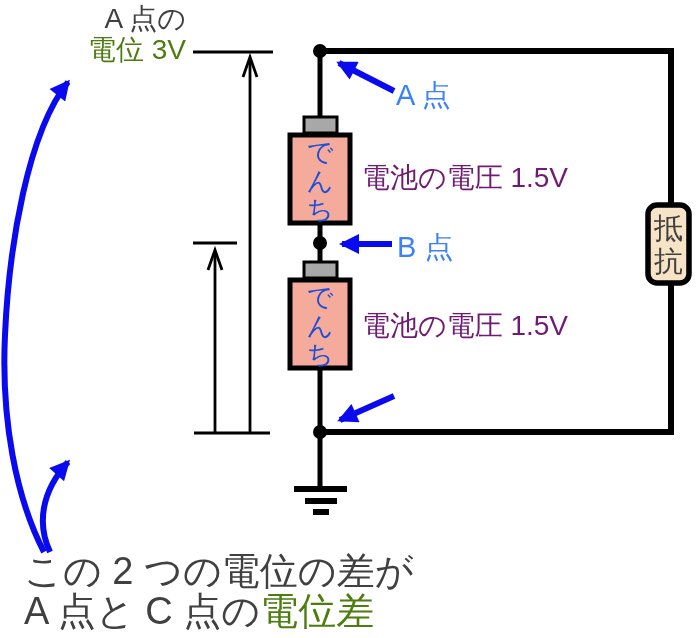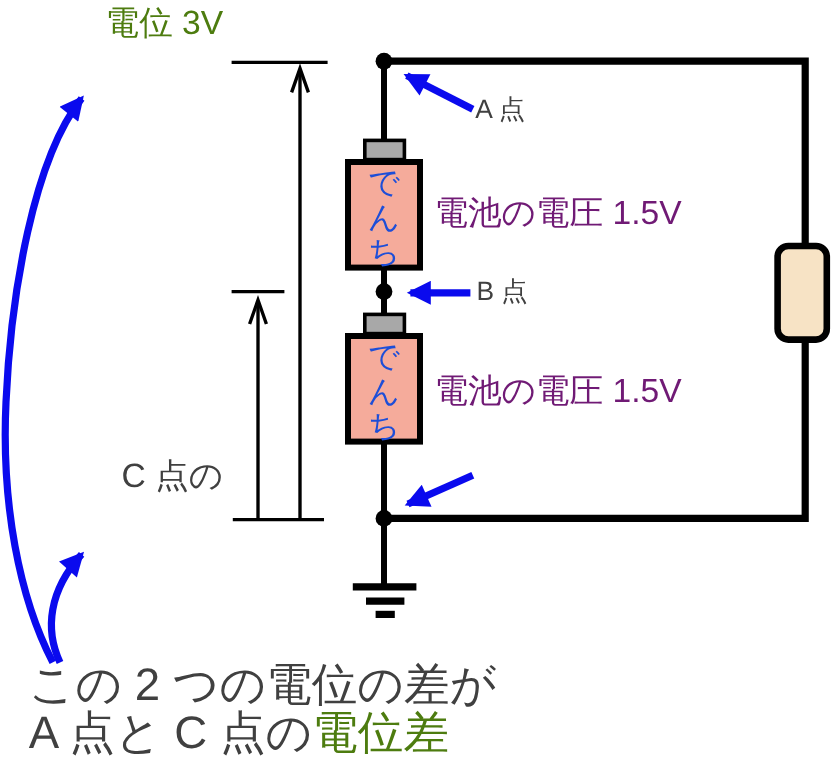--- a/index.html
+++ b/index.html
@@ -12,21 +12,21 @@
   .txt{position:absolute;white-space:nowrap;}
   .gray{color:#404040;}
   .red{color:#4d7c0f;}
   .pot{
     position:absolute;left:0;width:186px;text-align:right;
     font-size:28px;line-height:31px;
   }
   .pot-a{top:3px;}
   .pot-b{top:193px;}
   .pot-c{top:381px;}
-  .point-label{font-size:22px;color:#404040;}
+  .point-label{font-size:29px;color:#3b82f6;}
   .pl-a{left:396px;top:76px;}
   .pl-b{left:397px;top:228px;}
   .pl-c{left:397px;top:380px;}
   .volt{font-size:28px;color:#701a75;}
   .volt-1{left:362px;top:159px;}
   .volt-2{left:362px;top:307px;}
   .battery-label{
     position:absolute;width:36px;text-align:center;
     font-size:26px;line-height:28.5px;color:#1d4ed8;
     word-break:break-all;white-space:normal;
@@ -96,35 +96,36 @@
 
     <line x1="394" y1="91" x2="339" y2="63" stroke="#0a0aee" stroke-width="6" marker-end="url(#blueArrow)"></line>
     <line x1="392" y1="244" x2="342" y2="244" stroke="#0a0aee" stroke-width="6" marker-end="url(#blueArrow)"></line>
     <line x1="394" y1="396" x2="340" y2="420" stroke="#0a0aee" stroke-width="6" marker-end="url(#blueArrow)"></line>
 
     <path d="M 44 552 C 16 498, 1 420, 5 335 C 9 245, 28 132, 68 82" fill="none" stroke="#0a0aee" stroke-width="6" marker-end="url(#blueArrow)"></path>
     <path d="M 50 552 C 37 524, 41 492, 68 462" fill="none" stroke="#0a0aee" stroke-width="6" marker-end="url(#blueArrow)"></path>
   </svg>
 
   <div class="pot pot-a">
+    <div class="gray">A 点の</div>
     <div class="red">電位 3V</div>
   </div>
   <div class="pot pot-b">
   </div>
   <div class="pot pot-c">
-    <div class="gray">C 点の</div>
   </div>
 
   <div class="txt point-label pl-a">A 点</div>
   <div class="txt point-label pl-b">B 点</div>
 
   <div class="txt volt volt-1">電池の電圧 1.5V</div>
   <div class="txt volt volt-2">電池の電圧 1.5V</div>
 
   <div class="battery-label bl-1">でんち</div>
   <div class="battery-label bl-2">でんち</div>
+  <div class="resistor-label">抵抗</div>
 
   <div class="note">
     <div>この 2 つの電位の差が</div>
     <div><span class="gray">A 点と C 点の</span><span class="red">電位差</span></div>
   </div>
 
 </div>
 
 </body></html>

